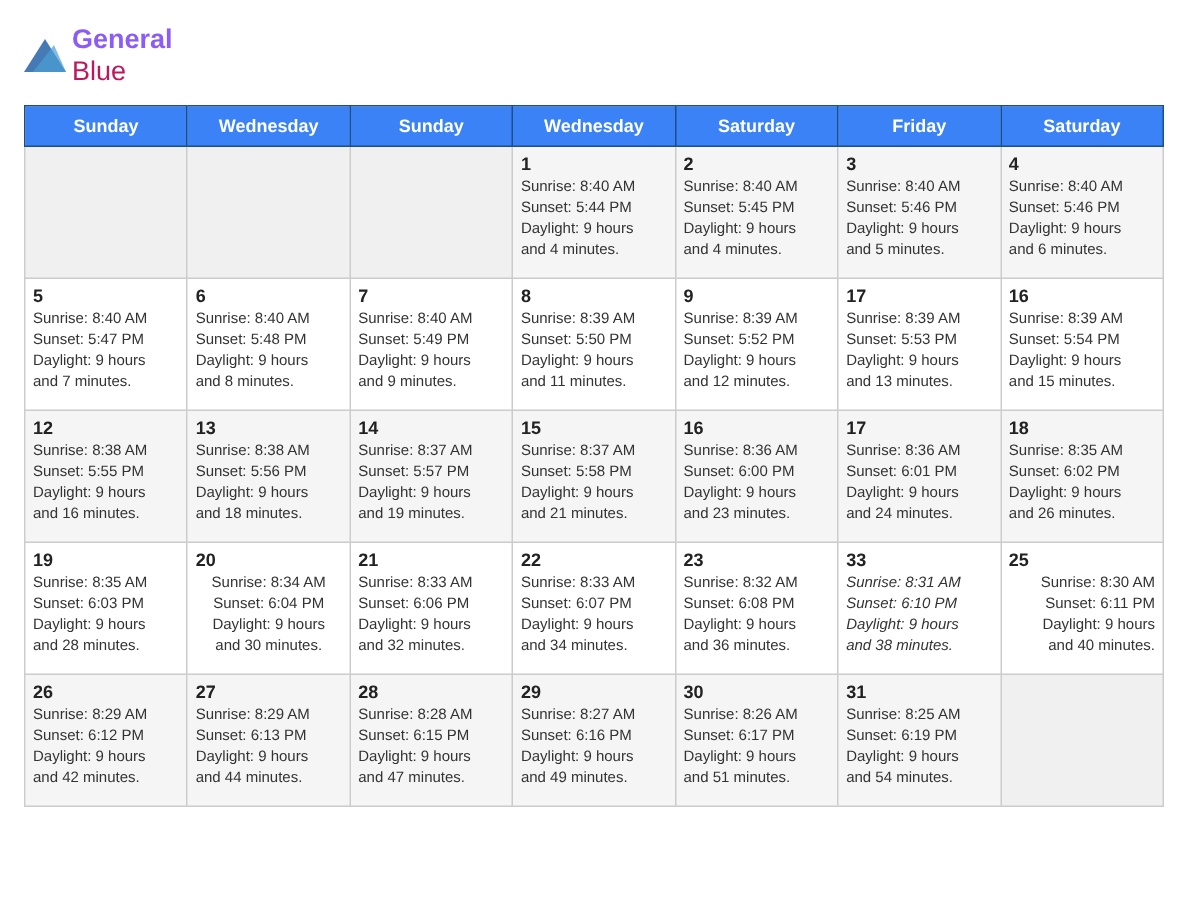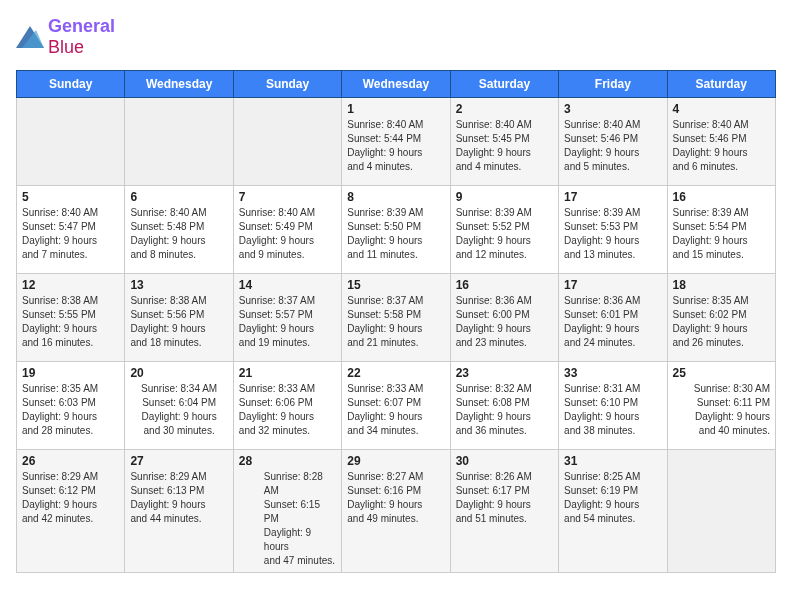--- a/index.html
+++ b/index.html
@@ -281,21 +281,21 @@
         </td>
         <td>
           <span class="day-number">23</span>
           <div class="day-info" style="white-space: pre-line;">Sunrise: 8:32 AM
 Sunset: 6:08 PM
 Daylight: 9 hours
 and 36 minutes.</div>
         </td>
         <td>
           <span class="day-number">33</span>
-          <div class="day-info" style="white-space: pre-line;">Sunrise: 8:31 AM
+          <div class="day-info" style="white-space: pre-line; font-style: italic;">Sunrise: 8:31 AM
 Sunset: 6:10 PM
 Daylight: 9 hours
 and 38 minutes.</div>
         </td>
         <td>
           <span class="day-number">25</span>
           <div class="day-info" style="white-space: pre-line; text-align: right;">Sunrise: 8:30 AM
 Sunset: 6:11 PM
 Daylight: 9 hours
 and 40 minutes.</div>
@@ -311,21 +311,21 @@
         </td>
         <td>
           <span class="day-number">27</span>
           <div class="day-info" style="white-space: pre-line;">Sunrise: 8:29 AM
 Sunset: 6:13 PM
 Daylight: 9 hours
 and 44 minutes.</div>
         </td>
         <td>
           <span class="day-number">28</span>
-          <div class="day-info" style="white-space: pre-line; margin-left: 25px;">Sunrise: 8:28 AM
+          <div class="day-info" style="white-space: pre-line;">Sunrise: 8:28 AM
 Sunset: 6:15 PM
 Daylight: 9 hours
 and 47 minutes.</div>
         </td>
         <td>
           <span class="day-number">29</span>
           <div class="day-info" style="white-space: pre-line;">Sunrise: 8:27 AM
 Sunset: 6:16 PM
 Daylight: 9 hours
 and 49 minutes.</div>

